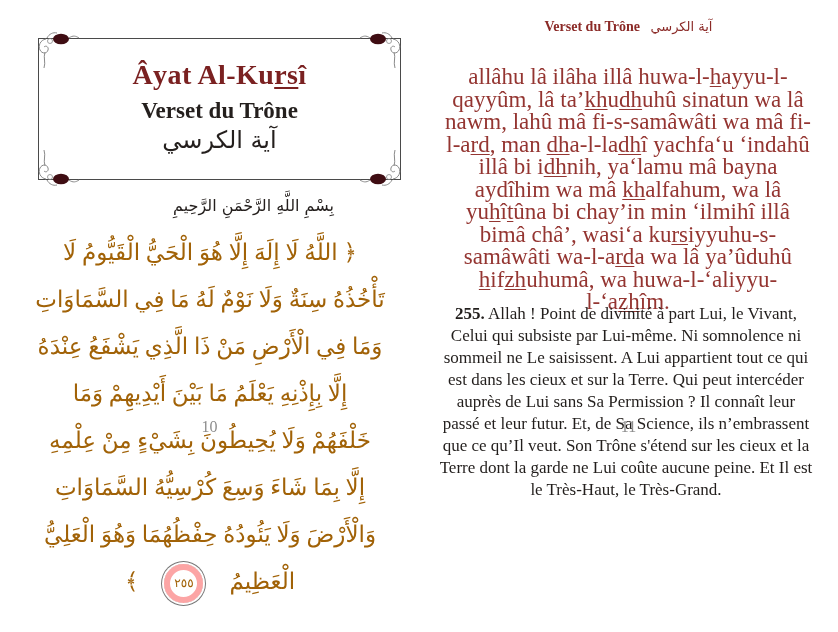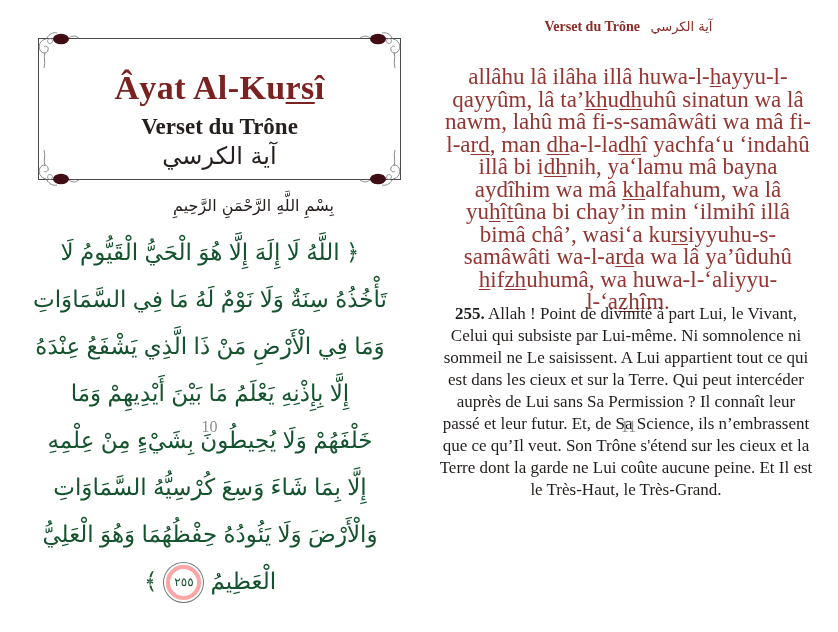--- a/index.html
+++ b/index.html
@@ -17,39 +17,39 @@
     position:absolute;left:38px;top:38px;width:363px;height:142px;
     border:1px solid #4a4a4a;box-sizing:border-box;text-align:center;
   }
   .corner{position:absolute;width:46px;height:46px;pointer-events:none;}
   .c-tl{left:-6px;top:-13px;}
   .c-tr{right:-6px;top:-13px;transform:scaleX(-1);}
   .c-bl{left:-6px;bottom:-13px;transform:scaleY(-1);}
   .c-br{right:-6px;bottom:-13px;transform:scale(-1,-1);}
 
   .frame-title{
-    margin-top:30px;font-size:34px;font-weight:bold;color:#7a2121;letter-spacing:.4px;
+    margin-top:20px;font-size:28px;font-weight:bold;color:#7a2121;letter-spacing:.4px;
   }
   .frame-title .u{ text-decoration:underline;text-decoration-thickness:2px;text-underline-offset:3px;}
   .frame-subtitle{font-size:23px;font-weight:bold;color:#241f1d;margin-top:7px;}
   .frame-arabic{
     font-family:"DejaVu Sans",sans-serif;font-size:24px;color:#241f1d;margin-top:2px;direction:rtl;
   }
   .bismillah{
     position:absolute;top:196px;left:0;width:100%;text-align:center;direction:rtl;
     font-family:"DejaVu Sans",sans-serif;font-size:16px;color:#241f1d;margin-left:44px;
   }
   .verse{
     position:absolute;top:229px;left:20px;width:380px;text-align:center;direction:rtl;
-    font-family:Liberation Sans, sans-serif;font-size:23px;color:#14532d;
+    font-family:Liberation Serif, serif;font-size:23px;color:#a16207;
   }
   .verse .verse-line{line-height:47px;white-space:nowrap;}
   .verse-circle{
-    display:inline-block;width:27px;height:27px;line-height:26px;border:4px solid #fca5a5;
-    border-radius:50%;font-size:12px;text-align:center;vertical-align:middle;margin:0 9px;
+    display:inline-block;width:27px;height:27px;line-height:26px;border:6px solid #fca5a5;
+    border-radius:50%;font-size:12px;text-align:center;vertical-align:middle;margin:0 26px;
     box-shadow:0 0 0 2px #ffffff,0 0 0 3px #777777;
   }
   .page-number{
     position:absolute;bottom:12px;left:0;width:100%;text-align:center;
     color:#8d8d8d;font-size:16px;
   }
 
   
   .rp-header{
     position:absolute;top:19px;left:0;width:100%;text-align:center;

